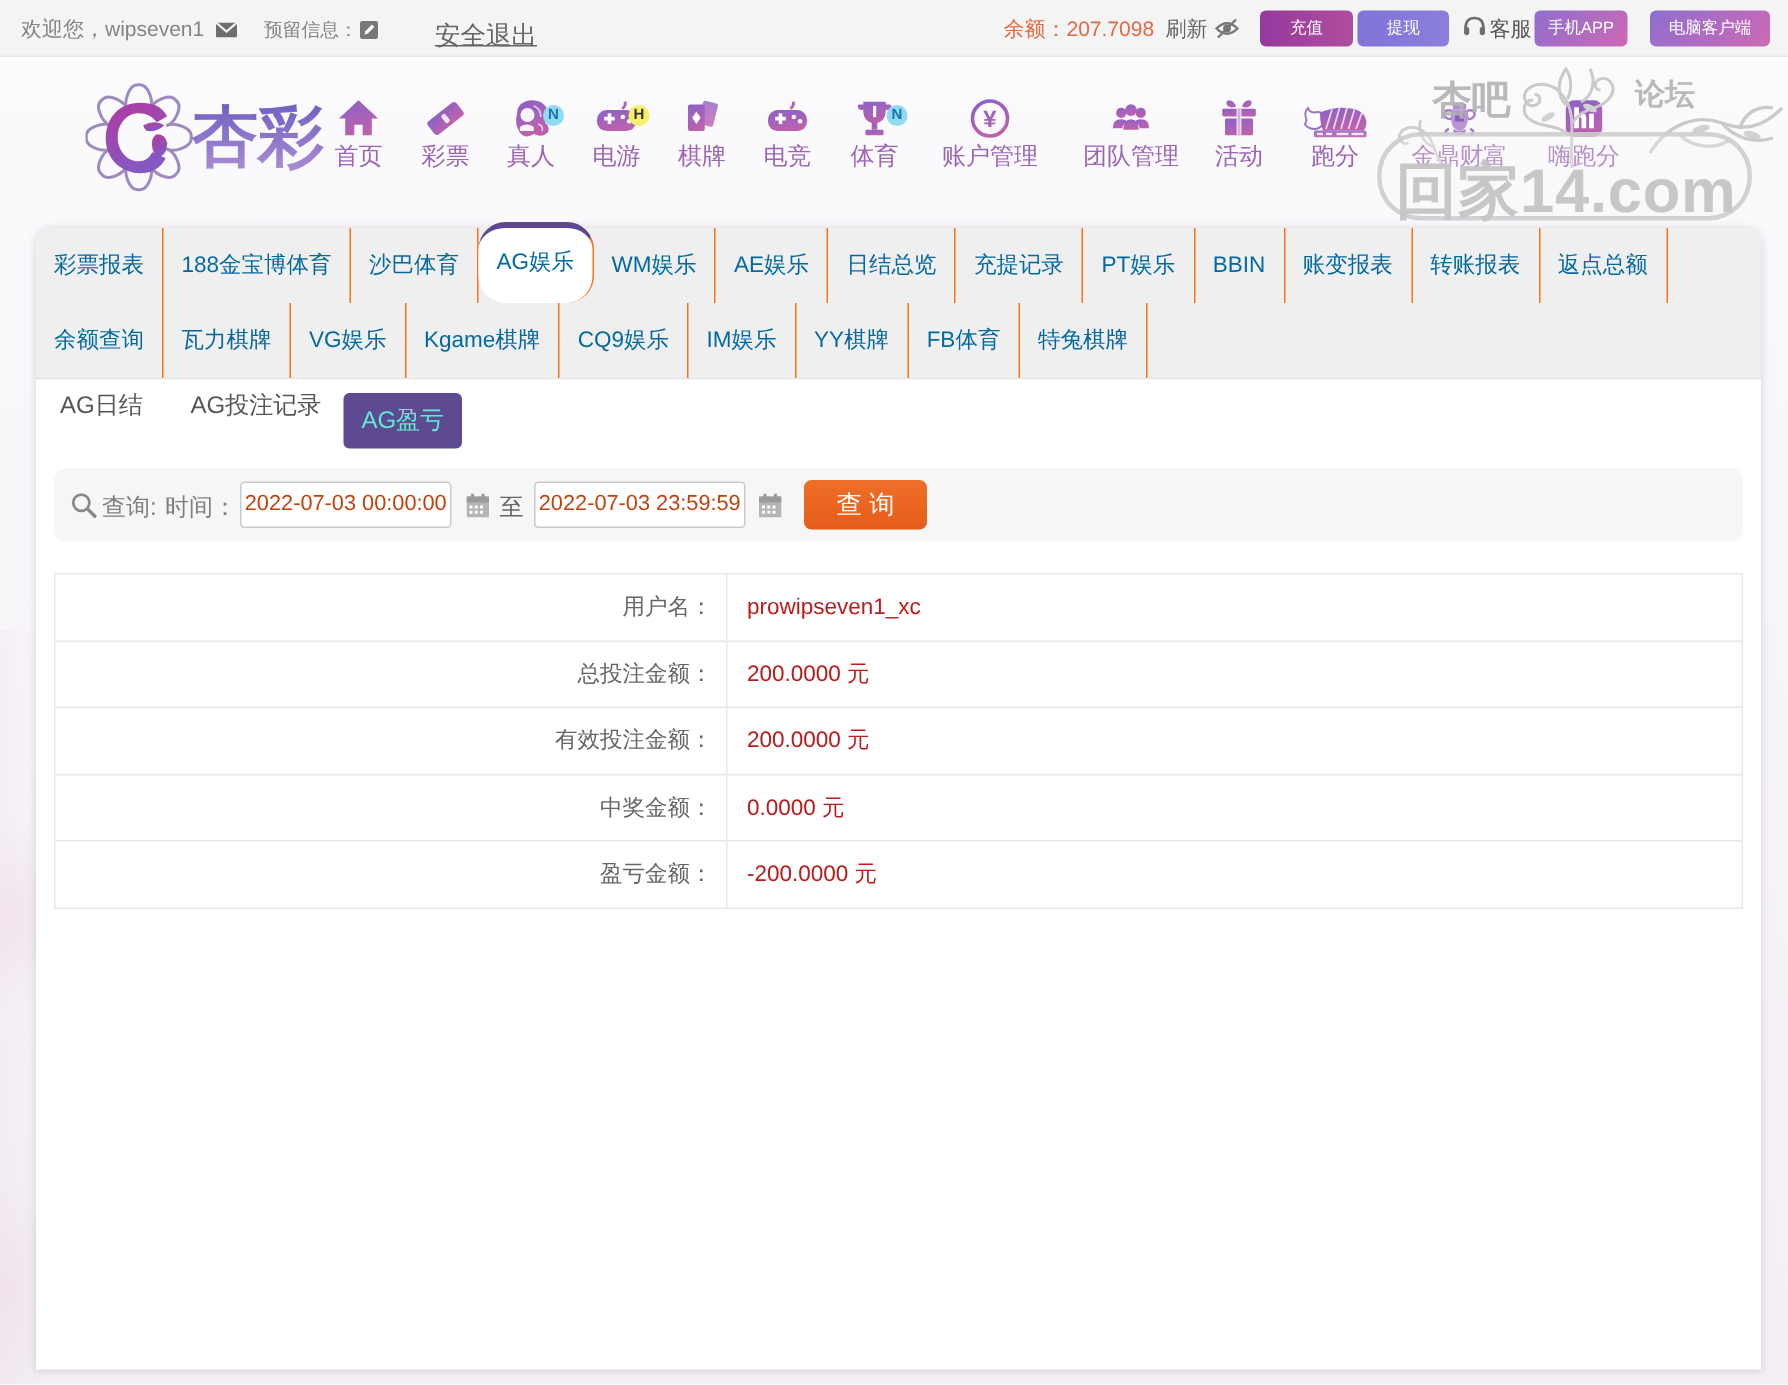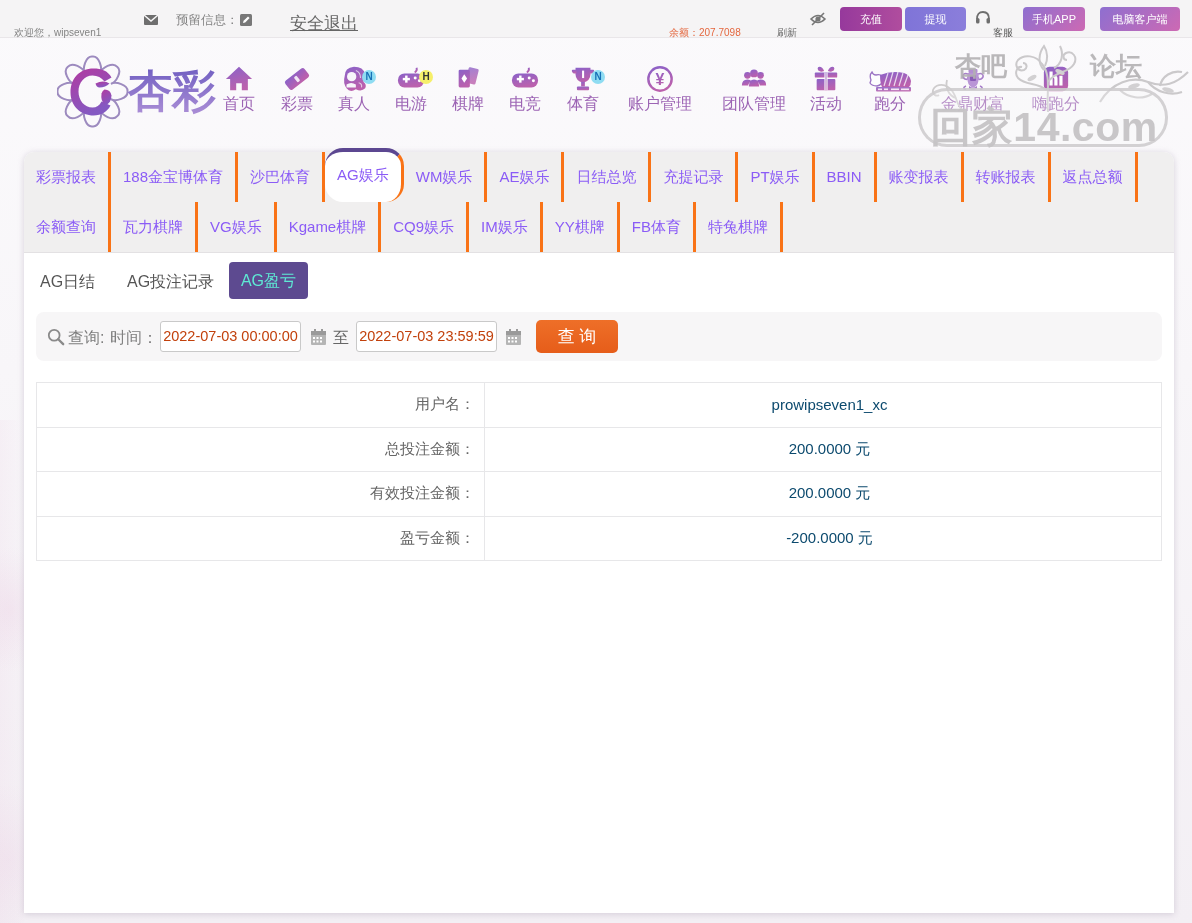--- a/index.html
+++ b/index.html
@@ -10,21 +10,21 @@
   background:
     radial-gradient(60px 90px at 10px 190px, rgba(228,182,214,.20), rgba(228,182,214,0) 70%),
     radial-gradient(70px 110px at 8px 440px, rgba(228,182,214,.16), rgba(228,182,214,0) 70%),
     linear-gradient(90deg, rgba(236,210,228,.18) 0%, rgba(236,210,228,.08) 60%, rgba(236,210,228,0) 100%);
   }
 .abs { position:absolute; }
 
 
 #topbar { position:absolute; left:0; top:0; width:1192px; height:38px;
   background:#f5f4f5; border-bottom:1px solid #e9e6e9; }
-#topbar .t { position:absolute; top:26px; font-size:10px; color:#848484; white-space:nowrap; }
+#topbar .t { position:absolute; top:11px; font-size:14px; color:#848484; white-space:nowrap; }
 
 .btn { position:absolute; top:7px; height:24px; border-radius:4px; color:#fff;
   font-size:11px; text-align:center; line-height:24px; white-space:nowrap; }
 #b-chongzhi { left:840px; width:62px; background:linear-gradient(90deg,#96399c,#b04d9e); }
 #b-tixian  { left:905px; width:61px; background:linear-gradient(90deg,#7f74d8,#8b7edb); }
 #b-app     { left:1023px; width:62px; background:linear-gradient(135deg,#8e6fd0,#cd69b3); }
 #b-pc      { left:1100px; width:80px; background:linear-gradient(135deg,#8e6fd0,#cd69b3); }
 
 
 #header { position:absolute; left:0; top:38px; width:1192px; height:112px; }
@@ -50,47 +50,47 @@
   background:#fff; border-radius:10px 10px 0 0;
   box-shadow:0 1px 6px rgba(170,160,180,.45); }
 
 
 #tabs { position:absolute; left:0; top:0; width:1150px; height:101px;
   background:#f0efef; border-radius:10px 10px 0 0; border-bottom:1px solid #e3e1e3; }
 .trow { position:absolute; left:0; width:1150px; height:50px; }
 #trow1 { top:0; }
 #trow2 { top:50px; }
 .tab { float:left; height:50px; line-height:50px; padding:0 12px; font-size:15px;
-  color:#8b5cf6; border-right:3px solid #f97316; white-space:nowrap; }
+  color:#0369a1; border-right:1px solid #f97316; white-space:nowrap; }
 .tab.active { background:#fff; border-top:4px solid #5c4791; line-height:46px;
   margin-top:-4px; height:54px; position:relative; z-index:2;border-radius:18px; }
 
 
-.subtab { position:absolute; font-size:16px; color:#555; top:120px; }
+.subtab { position:absolute; font-size:16px; color:#555; top:108px; }
 #pill { position:absolute; left:205px; top:110px; width:79px; height:37px;
   background:#5d4a90; border-radius:4px; color:#5eead4; font-size:16px;
   text-align:center; line-height:37px; }
 
 
 #qbar { position:absolute; left:12px; top:160px; width:1126px; height:49px;
   background:#f7f6f7; border-radius:8px; }
 .qtxt { position:absolute; top:16px; font-size:16px; color:#7f7f7f; white-space:nowrap; }
 .qinput { position:absolute; top:9px; width:141px; height:31px; background:#fff;
   border:1px solid #c9c9c9; border-radius:3px; font-size:14.5px; color:#c2410c;
   text-align:center; line-height:29px; white-space:nowrap; overflow:hidden; }
 #qbtn { position:absolute; left:500px; top:8px; width:82px; height:33px;
   background:linear-gradient(180deg,#ee6f28,#e65d1a); border-radius:5px; color:#fff;
   font-size:17px; text-align:center; line-height:33px; }
 
 
 #tbl { position:absolute; left:12px; top:230px; width:1126px;
   border-collapse:collapse; }
 #tbl td { border:1px solid #e7e7e9; height:44.5px; font-size:15px; }
 #tbl td.l { width:448px; text-align:right; color:#666; padding-right:9px; }
-#tbl td.r { text-align:center; color:#0c4a6e; padding-left:13px; }
+#tbl td.r { text-align:left; color:#b91c1c; padding-left:13px; }
 </style>
 </head>
 <body>
 
 <div id="pinkedge"></div>
 <div id="topbar">
   <span class="t" style="left:14px;">欢迎您，wipseven1</span>
   <svg class="abs" style="left:144px;top:15px;" width="14" height="10" viewBox="0 0 14 10">
       <rect width="14" height="10" rx="1" fill="#6e6e6e"></rect>
       <path d="M0 0 L7 6 L14 0" stroke="#f5f4f5" stroke-width="1.4" fill="none"></path>
@@ -291,21 +291,21 @@
     </svg>
   <span class="navtext" style="left:1056px;">嗨跑分</span>
 
   <div class="badge n" style="left:362px;top:32px;">N</div>
   <div class="badge h" style="left:419px;top:32px;">H</div>
   <div class="badge n" style="left:591px;top:32px;">N</div>
 </div>
 
 <div id="wm">
   <div class="wmtxt" style="left:955px;top:49px;font-size:26px;">杏吧</div>
-  <div class="wmtxt" style="left:1090px;top:49px;font-size:26px;">论坛</div>
+  <div class="wmtxt" style="left:1090px;top:49px;font-size:20px;">论坛</div>
   <svg class="abs" style="left:1004px;top:42px;" width="88" height="72" viewBox="0 0 88 72" fill="none" stroke="#cbc9cb" stroke-width="2">
     <path d="M44 70 C42 52 48 34 38 22 C32 13 20 12 14 18 C10 23 14 30 20 28 C24 26 23 21 19 21"></path>
     <path d="M42 48 C34 40 22 44 14 36 C10 31 13 24 18 25"></path>
     <path d="M44 40 C52 28 64 32 70 22 C74 15 68 8 62 11 C58 13 59 18 63 18"></path>
     <path d="M40 28 C34 22 34 12 40 4 C44 10 44 18 41 24"></path>
     <path d="M50 26 C58 22 60 12 56 4"></path>
     <ellipse cx="28" cy="36" rx="5" ry="2.2" transform="rotate(-30 28 36)" fill="#d2d0d2" stroke="none"></ellipse>
     <ellipse cx="56" cy="30" rx="5" ry="2.2" transform="rotate(25 56 30)" fill="#d2d0d2" stroke="none"></ellipse>
   </svg>
   <svg class="abs" style="left:1098px;top:62px;" width="94" height="52" viewBox="0 0 94 52" fill="none" stroke="#cbc9cb" stroke-width="2.2">
@@ -407,18 +407,22 @@
         </tr>
     <tr>
           <td class="l">总投注金额：</td>
           <td class="r">200.0000 元</td>
         </tr>
     <tr>
           <td class="l">有效投注金额：</td>
           <td class="r">200.0000 元</td>
         </tr>
     <tr>
+          <td class="l">中奖金额：</td>
+          <td class="r">0.0000 元</td>
+        </tr>
+    <tr>
           <td class="l">盈亏金额：</td>
           <td class="r">-200.0000 元</td>
         </tr>
   </tbody>
     </table>
 </div>
 
 </body></html>

